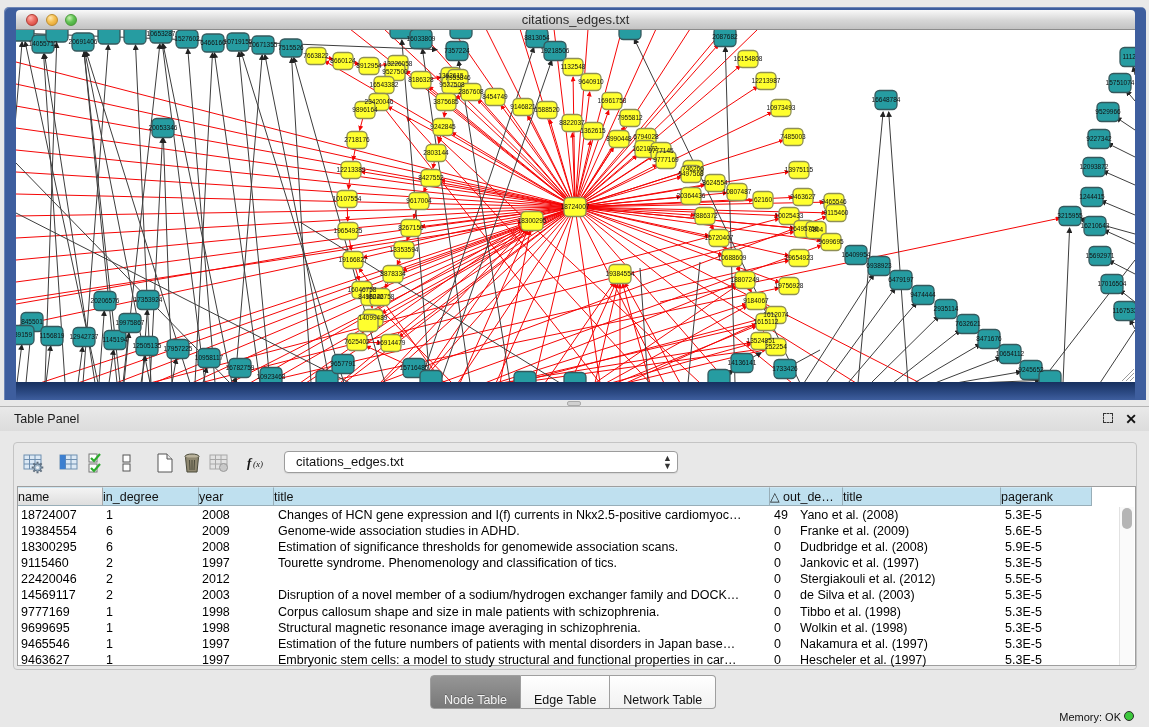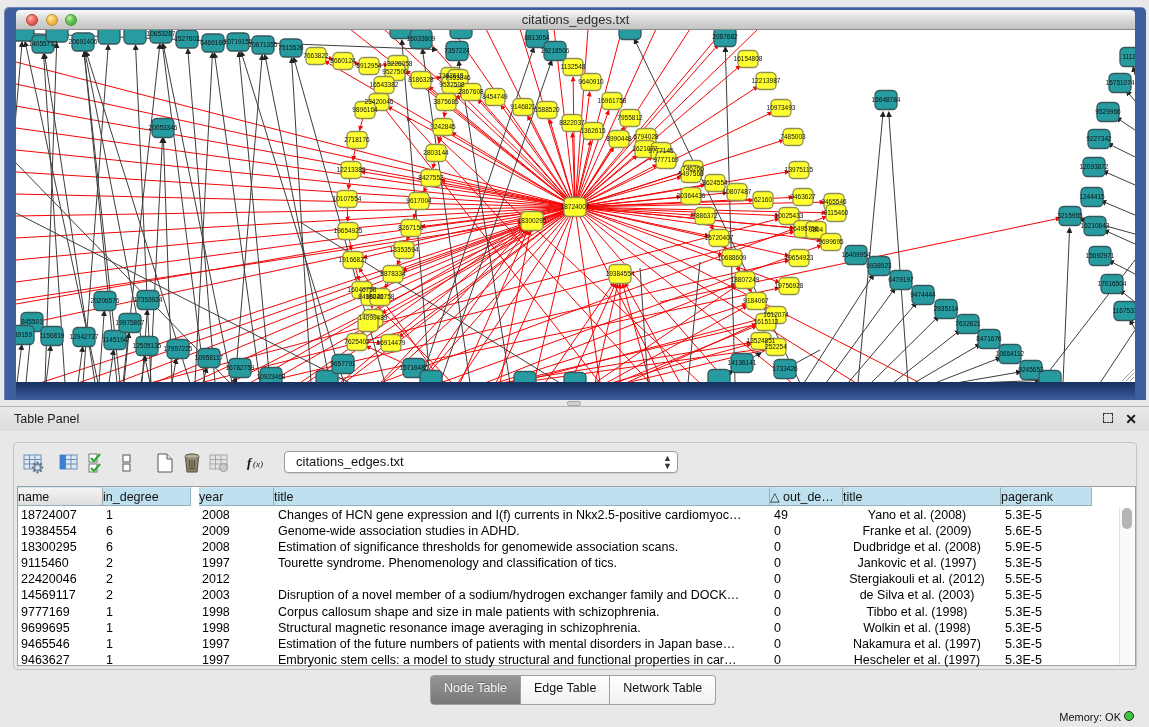--- a/index.html
+++ b/index.html
@@ -29,40 +29,40 @@
 #toolbar{position:absolute;left:5px;top:8px;height:24px;width:1100px}
 #combo{position:absolute;left:270px;top:8px;width:394px;height:22px;background:#fff;
  border:1px solid #9c9c9c;border-radius:4px;font-size:13px;color:#111;line-height:20px;
  padding-left:11px;box-shadow:0 1px 1px rgba(0,0,0,.08)}
 #combo .updn{position:absolute;right:5px;top:2px;font-size:9px;color:#333;line-height:8px}
 #tablewrap{position:absolute;left:3px;top:43px;width:1119px;height:180px;background:#fff;border:1px solid #9e9e9e}
 #thead{position:absolute;left:0;top:0;width:1116px;height:20px;font-size:12.5px;color:#111}
 #thead div{position:absolute;top:0;height:19px;line-height:19px;
  background:#bfe0ef;border-right:1px solid #98aeb8;border-bottom:1px solid #98aeb8;border-top:1px solid #cfe6f2}
 #thead .h0{left:0;width:85px;background:linear-gradient(#f4f4f4,#dedede);border-right:1px solid #a8a8a8}
-#thead .h1{left:85px;width:88px}
+#thead .h1{left:85px;width:96px}
 #thead .h2{left:181px;width:75px}
 #thead .h3{left:256px;width:496px}
 #thead .h4{left:752px;width:73px}
 #thead .h5{left:825px;width:158px}
 #thead .h6{left:983px;width:91px}
 #tbody{position:absolute;left:0;top:20px;width:1100px;font-size:12.5px;color:#000}
 .tr{position:relative;height:16.1px;line-height:16.1px;white-space:nowrap}
 .tr div{position:absolute;top:0;height:16px;overflow:hidden}
 .c0{left:3px;width:80px}
 .c1{left:88px;width:92px}
 .c2{left:184px;width:71px}
 .c3{left:260px;width:491px}
 .c4{left:756px;width:68px}
-.c5{left:825px;width:148px;text-align:center}
+.c5{left:782px;width:148px;text-align:left}
 .c6{left:987px;width:92px}
 #vscroll{position:absolute;right:1px;top:20px;width:15px;height:158px;background:#fafafa;border-left:1px solid #e2e2e2}
 #vthumb{position:absolute;left:2px;top:1px;width:10px;height:21px;background:#b5b5b5;border-radius:5px}
 #tabs{position:absolute;left:430px;top:275px;height:18px;font-size:12.5px;display:flex}
-#tabs div{height:30px;line-height:17px;padding:4px 13px;background:linear-gradient(#fff,#f1f1f1);
+#tabs div{height:20px;line-height:17px;padding:16px 13px;background:linear-gradient(#fff,#f1f1f1);
  border:1px solid #9f9f9f;border-left:none;color:#111}
 #tabs div:first-child{border-left:1px solid #9f9f9f;border-radius:4px 0 0 4px;
  background:linear-gradient(#969696,#787878);color:#f3f3f3;text-shadow:0 -1px 0 rgba(0,0,0,.25)}
 #tabs div:last-child{border-radius:0 4px 4px 0}
 #memory{position:absolute;right:28px;top:311px;font-size:11px;color:#111}
 #memdot{position:absolute;right:15px;top:311px;width:10px;height:10px;border-radius:50%;
  background:#3cc83c;border:1px solid #2b2b2b}
 #notch{position:absolute;left:567px;top:1px;width:14px;height:5px;background:#d0d0d0;border:1px solid #aaa;border-radius:2px}
 .ticon{position:absolute;top:0}
 </style></head><body>

